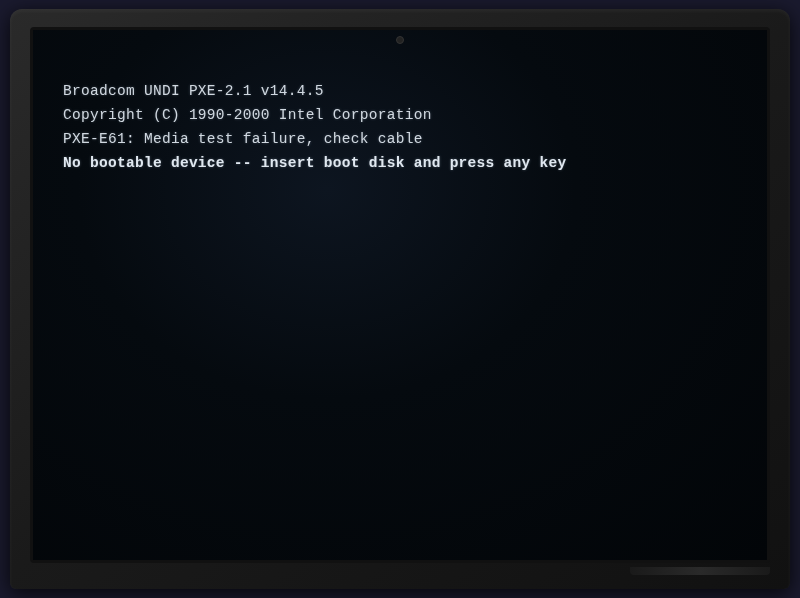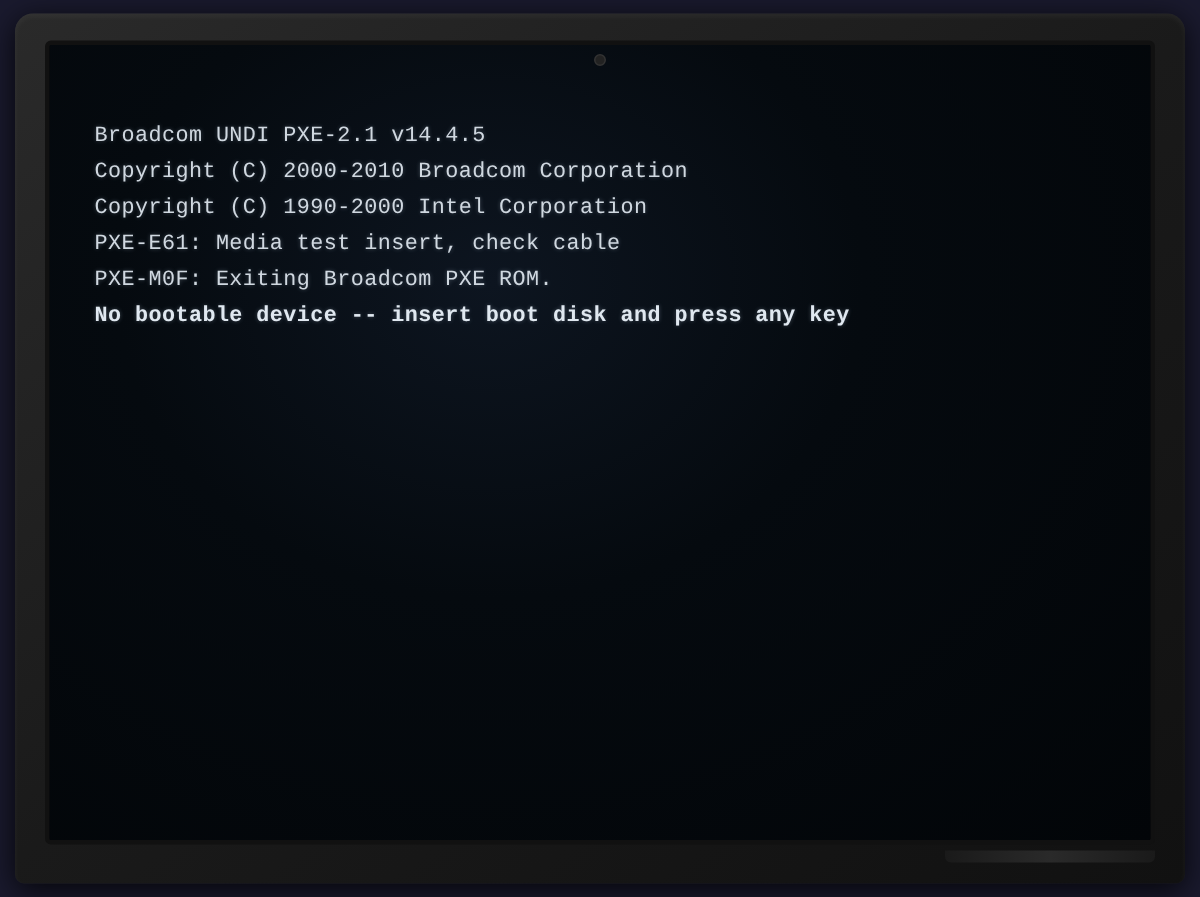--- a/index.html
+++ b/index.html
@@ -97,22 +97,20 @@
   </style>
 </head>
 <body>
 
 <div class="laptop-outer">
   <div class="laptop-screen-bezel">
     <div class="camera-notch"></div>
     <div class="screen-content">
       <div class="bios-text">
         <span class="line">Broadcom UNDI PXE-2.1 v14.4.5</span>
-        <span class="line">Copyright (C) 2000-2010 Broadcom Corporation</span>
         <span class="line">Copyright (C) 1990-2000 Intel Corporation</span>
-        <span class="line">PXE-E61: Media test insert, check cable</span>
-        <span class="line">PXE-M0F: Exiting Broadcom PXE ROM.</span>
+        <span class="line">PXE-E61: Media test failure, check cable</span>
         <span class="line line-bright">No bootable device -- insert boot disk and press any key</span>
       </div>
     </div>
   </div>
   <div class="bottom-bar"></div>
 </div>
 
 </body></html>

